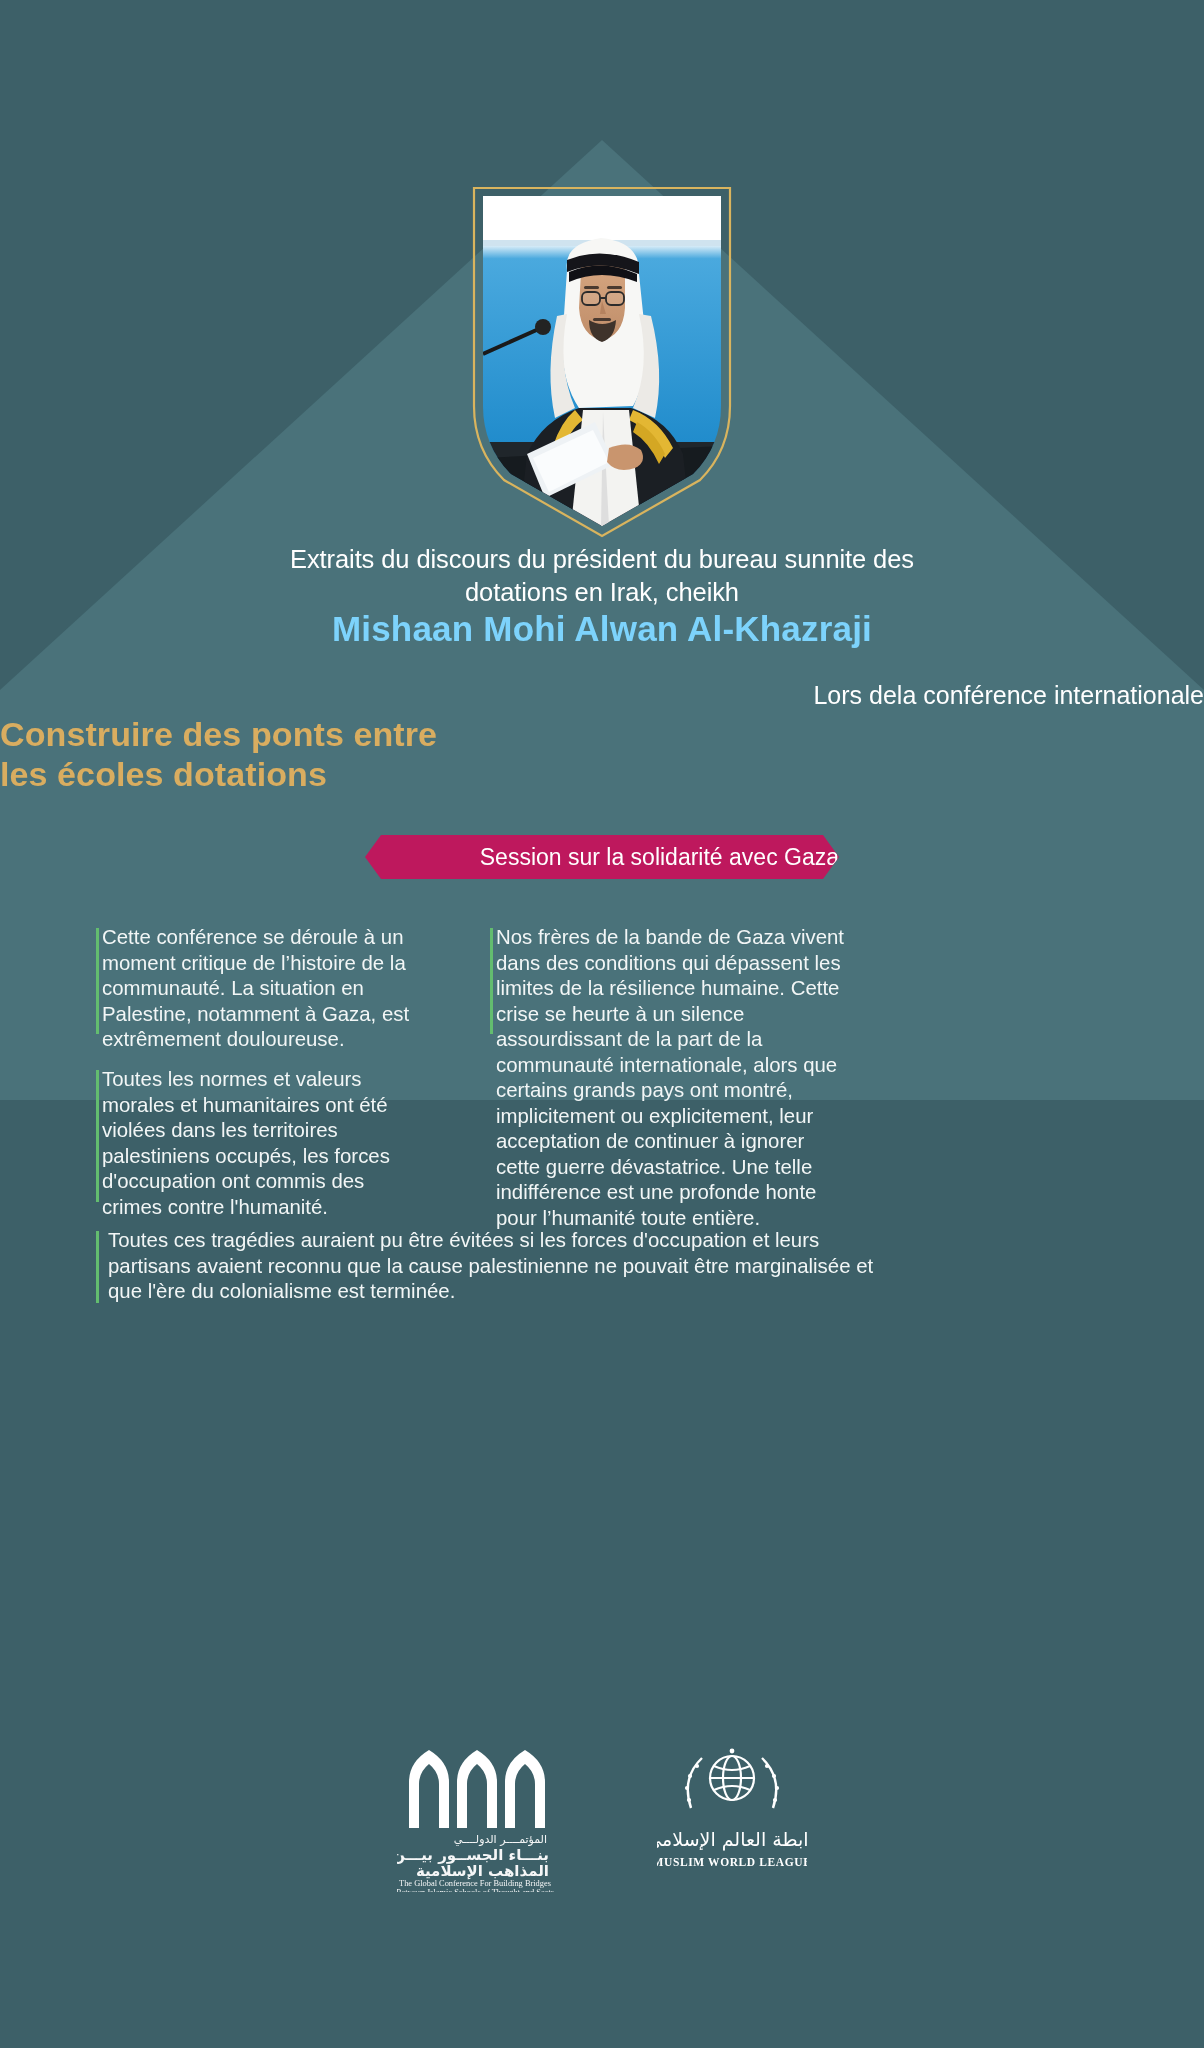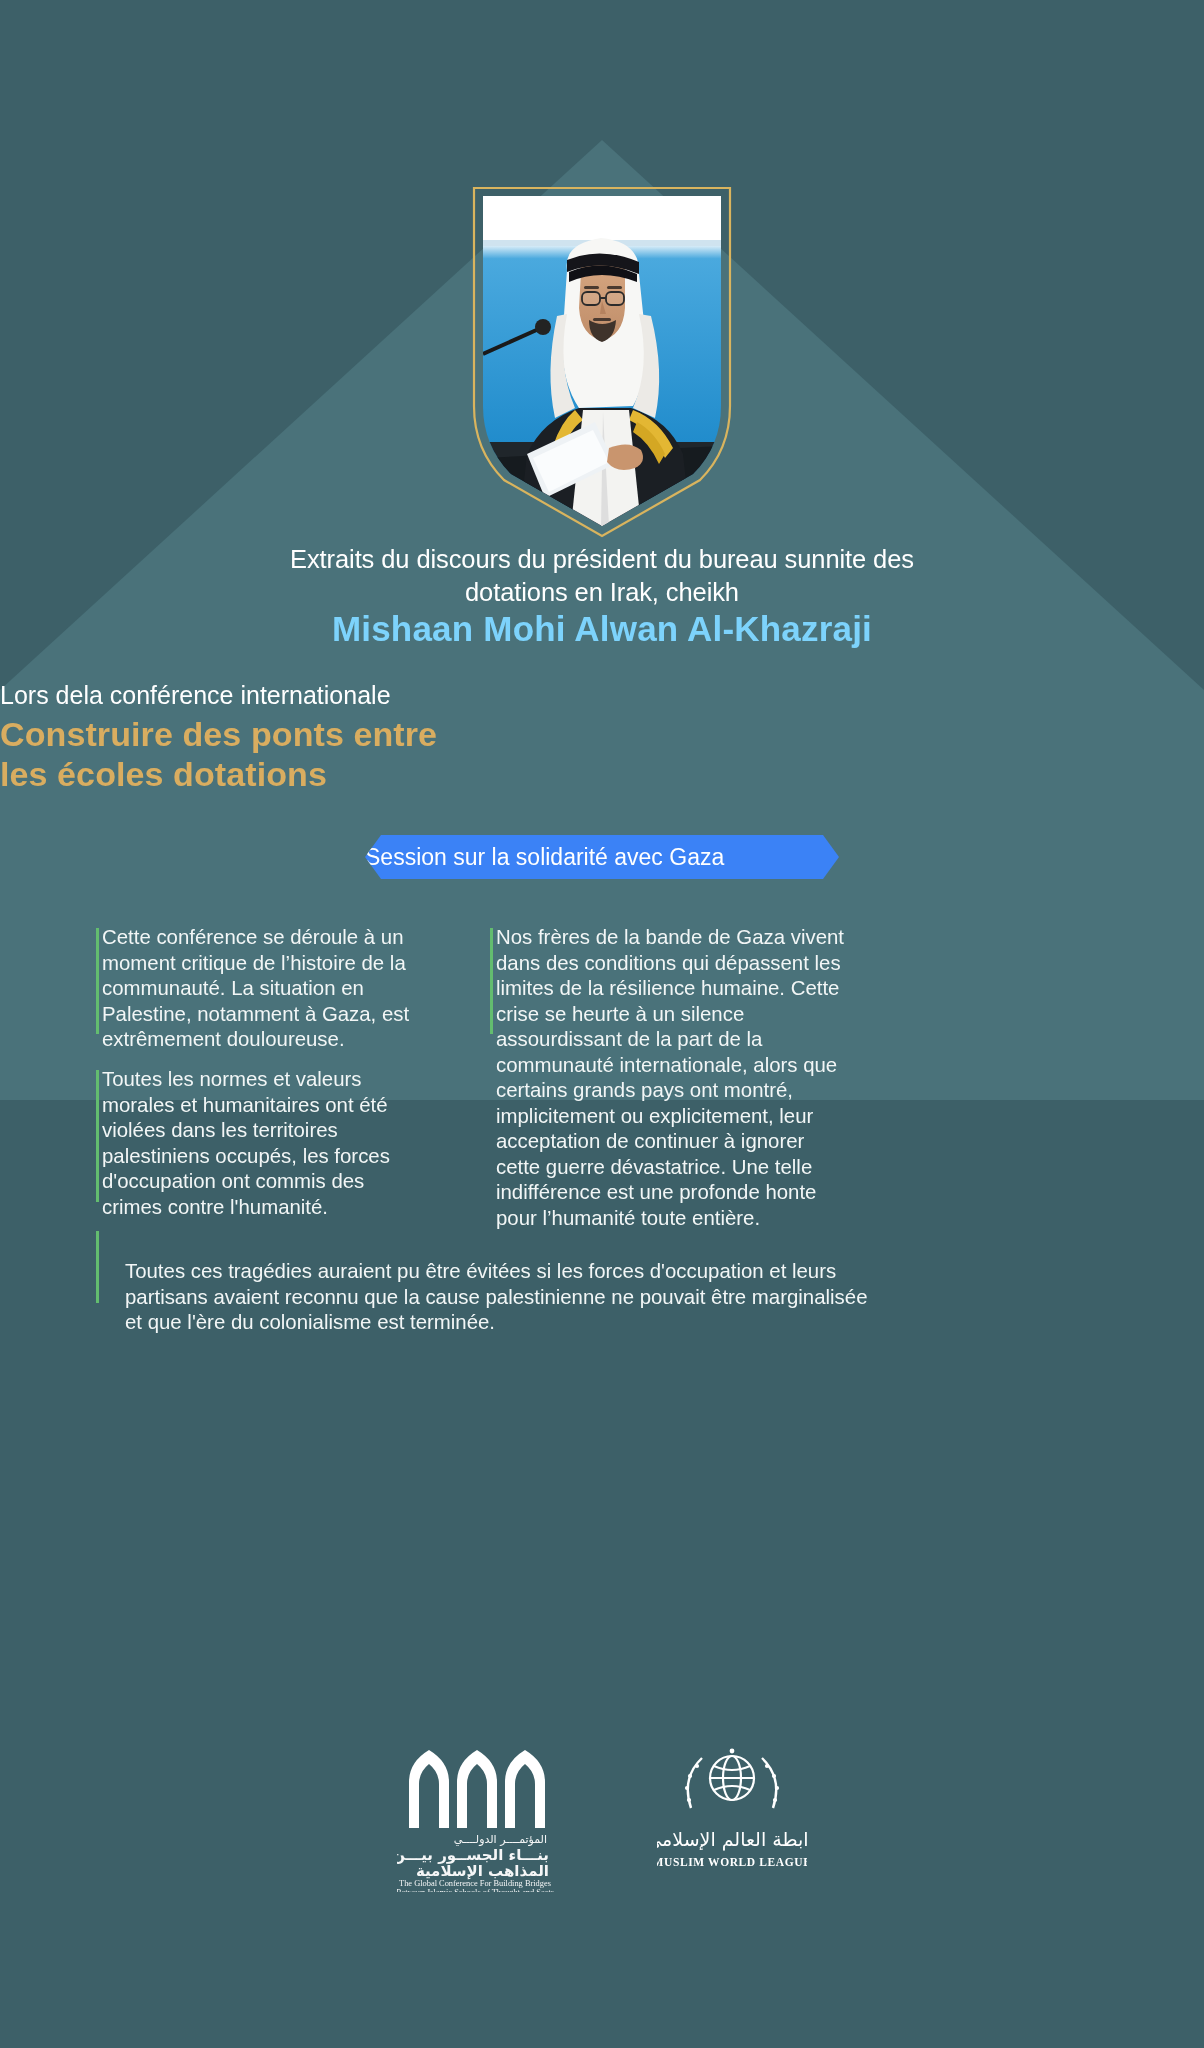--- a/index.html
+++ b/index.html
@@ -82,21 +82,21 @@
     font-size: 35px;
     font-weight: bold;
     letter-spacing: 0.2px;
     line-height: 44px;
   }
   .conf-lead {
     position: absolute;
     left: 0;
     top: 679px;
     width: 1204px;
-    text-align: left;
+    text-align: right;
     color: #ffffff;
     font-size: 25px;
     font-weight: 400;
     line-height: 32px;
   }
   .conf-title {
     position: absolute;
     left: 0;
     top: 714px;
     width: 1204px;
@@ -108,26 +108,26 @@
   }
 
   
   .session-banner {
     position: absolute;
     left: 50%;
     top: 835px;
     transform: translateX(-50%);
     width: 474px;
     height: 44px;
-    background: #3b82f6;
+    background: #be185d;
     -webkit-clip-path: polygon(16px 0, 458px 0, 474px 22px, 458px 44px, 16px 44px, 0 22px);
     clip-path: polygon(16px 0, 458px 0, 474px 22px, 458px 44px, 16px 44px, 0 22px);
     display: flex;
     align-items: center;
-    justify-content: flex-start;
+    justify-content: flex-end;
   }
   .session-banner span {
     color: #ffffff;
     font-size: 23px;
     font-weight: 400;
     line-height: 44px;
   }
 
   
   .quotes {
@@ -167,21 +167,21 @@
     color: #f2f6f6;
     font-size: 20.4px;
     line-height: 25.5px;
   }
   .q-bottom .bar {
     position: absolute;
     left: 0; top: 3px;
     width: 3px; height: 72px;
     background: #63bd6f;
   }
-  .q-bottom .txt { display: block; padding-left: 29px; margin-top: 31px; }
+  .q-bottom .txt { display: block; padding-left: 12px; }
 
   
   .logos {
     position: absolute;
     left: 0;
     top: 1742px;
     width: 1204px;
     height: 220px;
     display: flex;
     align-items: flex-start;

